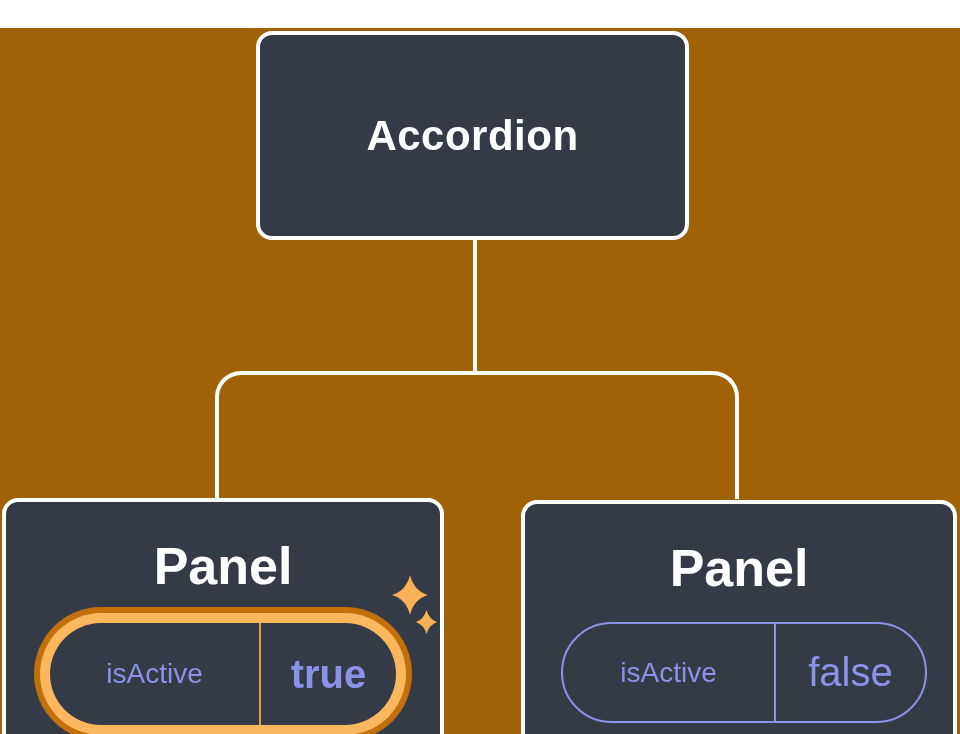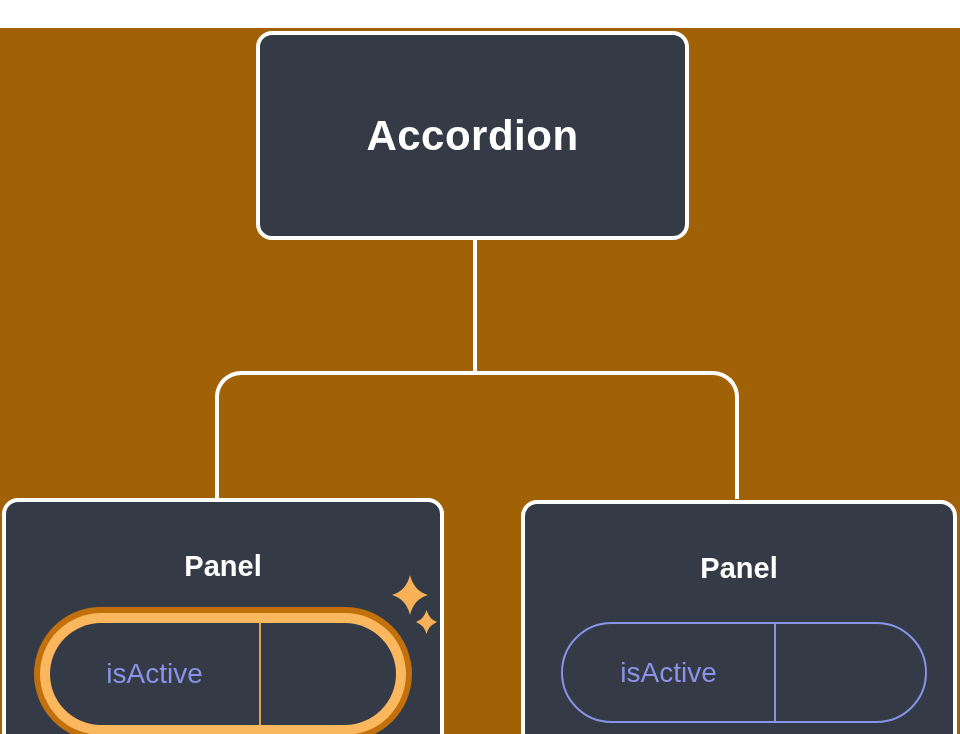--- a/index.html
+++ b/index.html
@@ -34,21 +34,21 @@
     left:256px;top:3px;width:433px;height:209px;
     display:flex;align-items:center;justify-content:center;
   }
   .node-root .node-label{
     color:#ffffff;font-size:42px;font-weight:600;letter-spacing:0.5px;
   }
   .node-panel-left{left:2px;top:470px;width:442px;height:260px;}
   .node-panel-right{left:521px;top:472px;width:436px;height:258px;}
   .panel-title{
     position:absolute;left:0;top:44px;width:100%;
-    text-align:center;color:#ffffff;font-size:29px;font-weight:600;
+    text-align:center;color:#ffffff;font-size:52px;font-weight:600;
     line-height:40px;
   }
   
   .pill-highlight{
     position:absolute;left:28px;top:105px;width:378px;height:134px;
     box-sizing:border-box;
     border-radius:67px;
     background:#C1700C;
     padding:6px;
   }
@@ -108,34 +108,40 @@
   <div class="node node-panel-left">
     <div class="panel-title">Panel</div>
 
     <div class="pill-highlight">
       <div class="pill-highlight-inner">
         <div class="pill-interior">
           <div class="cell cell-key">
             <span class="state-key">isActive</span>
           </div>
           <div class="divider"></div>
+          <div class="cell cell-value">
+            <span class="state-value bold">true</span>
+          </div>
         </div>
       </div>
     </div>
 
     <svg class="sparkles" viewBox="0 0 56 68">
       <path fill="#F8B156" d="M22 3 Q26 19 40 23 Q26 27 22 43 Q18 27 4 23 Q18 19 22 3 Z"></path>
       <path fill="#F8B156" d="M38.5 38 Q41 47 49 50 Q41 53 38.5 62 Q36 53 28 50 Q36 47 38.5 38 Z"></path>
     </svg>
   </div>
 
   <div class="node node-panel-right">
     <div class="panel-title">Panel</div>
 
     <div class="pill-normal">
       <div class="cell cell-key">
         <span class="state-key">isActive</span>
       </div>
       <div class="divider"></div>
+      <div class="cell cell-value">
+        <span class="state-value">false</span>
+      </div>
     </div>
   </div>
 
 </div>
 
 </body></html>

